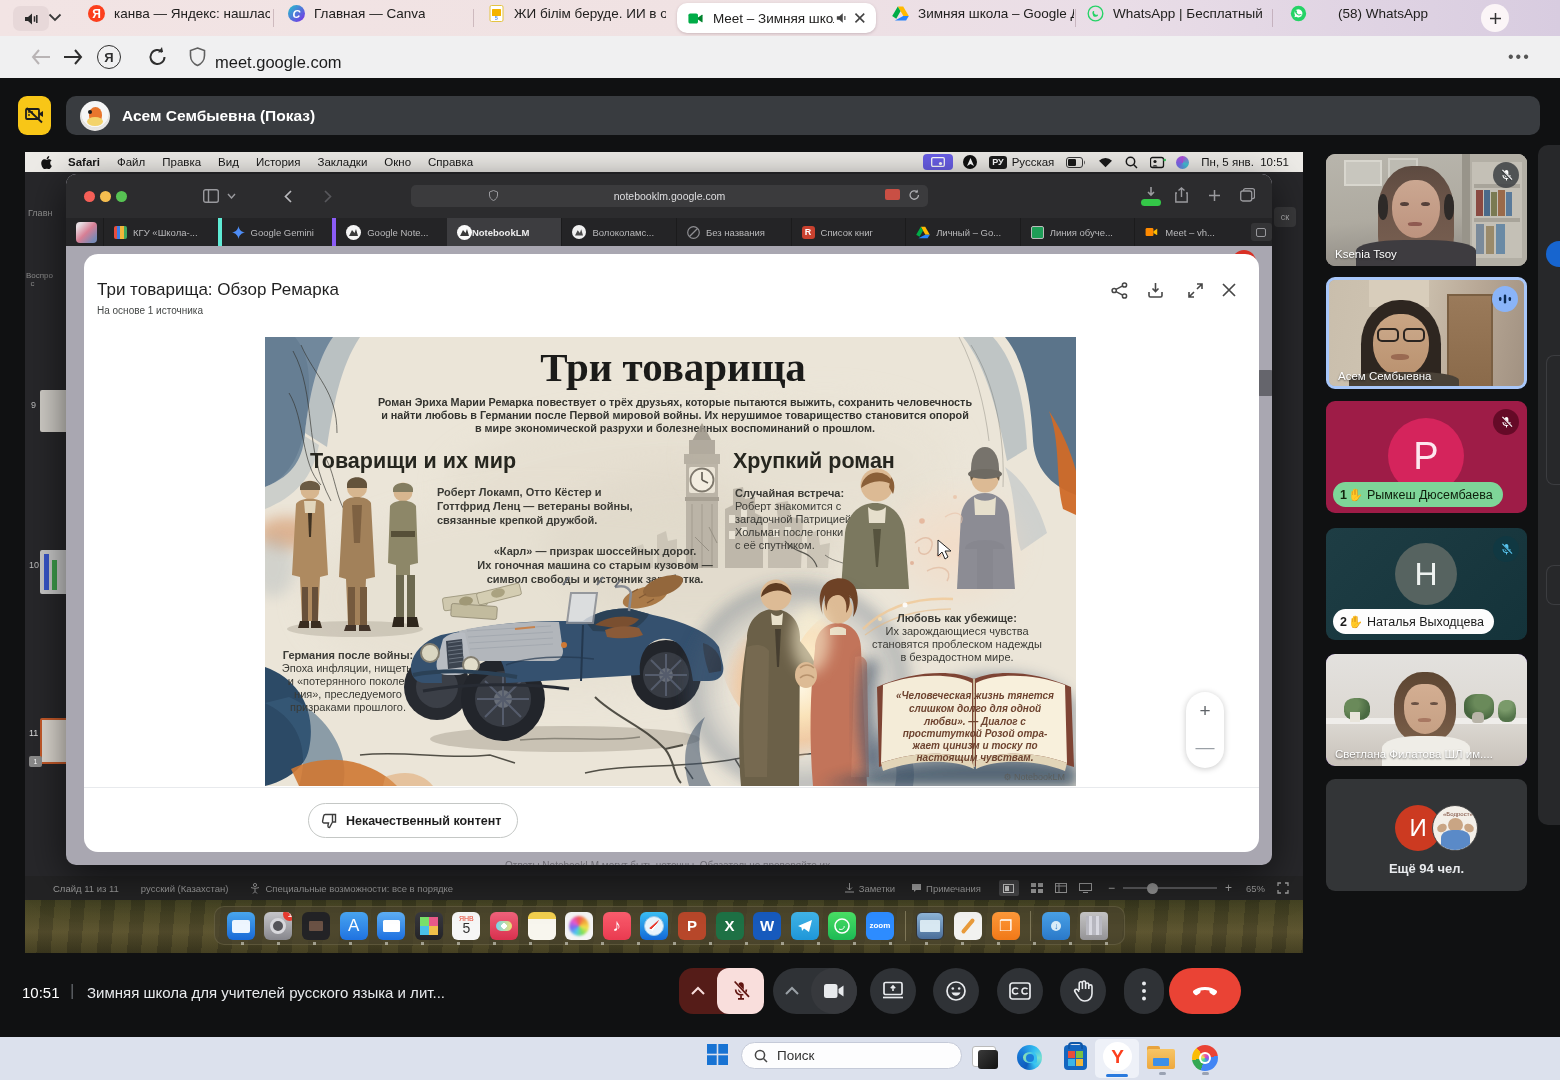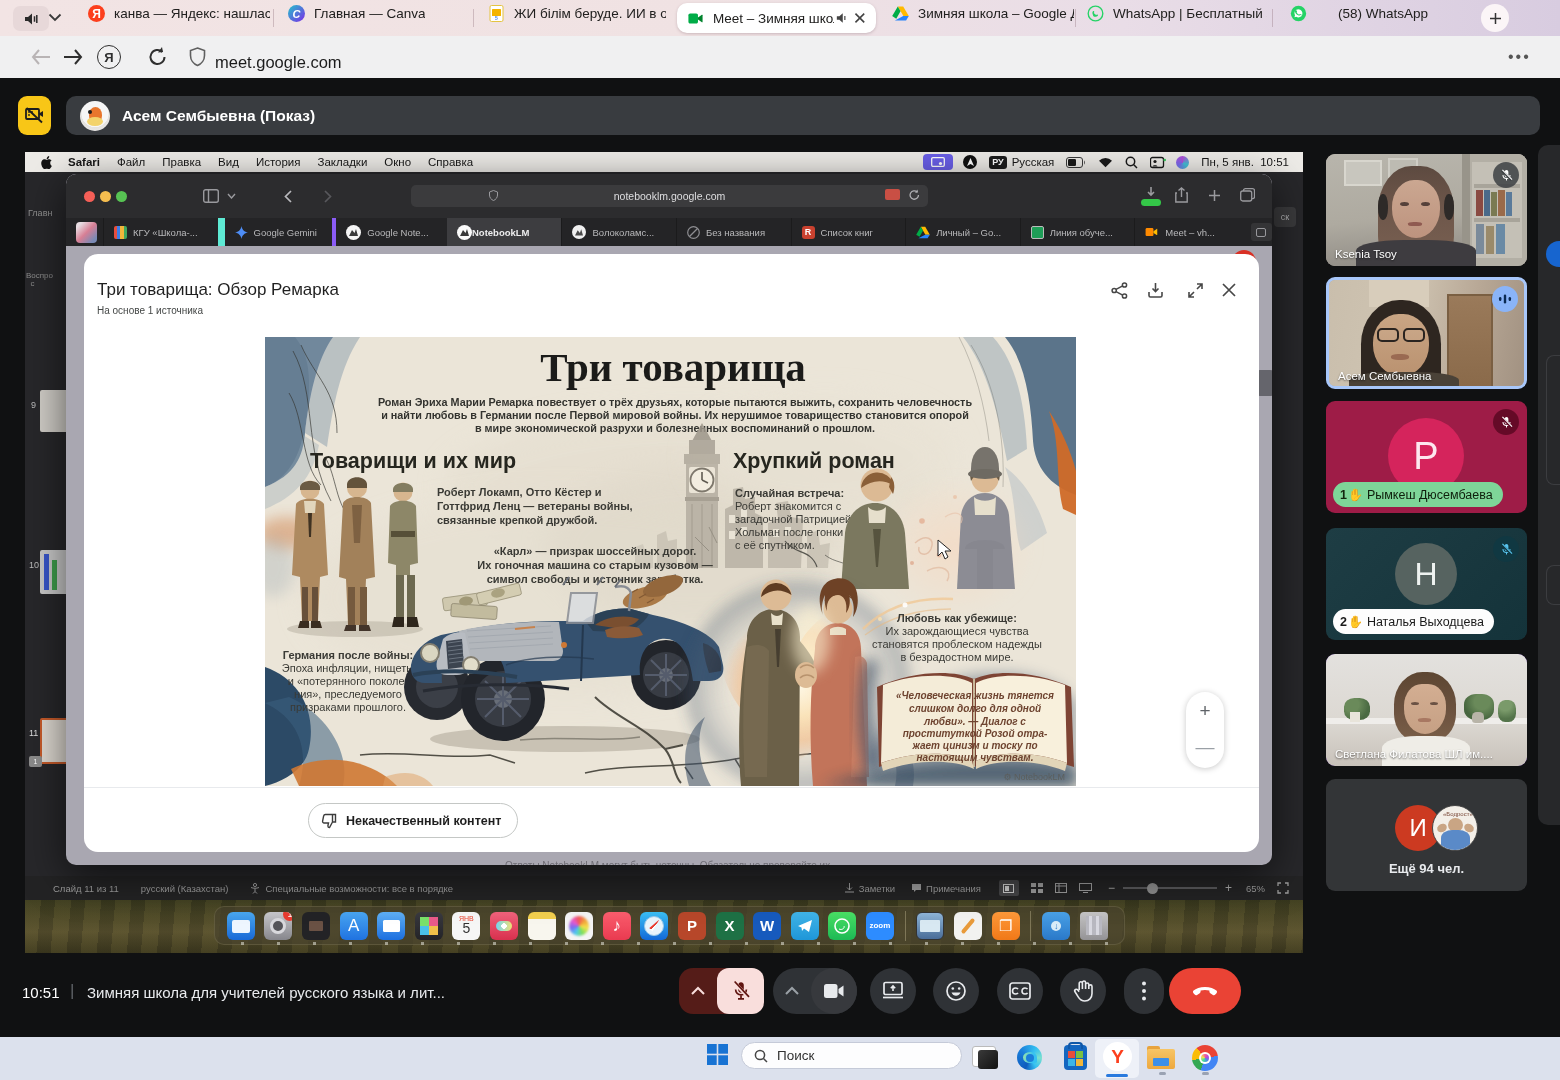--- a/index.html
+++ b/index.html
@@ -376,21 +376,21 @@
             <rect x="0.7" y="3" width="11" height="10" rx="2" fill="#2c2c2e" stroke="#9a9a9e" stroke-width="1.3"></rect>
           </svg>
       </div>
 
       <div class="abs flex" style="left:0;top:44px;width:1206px;height:28px;background:#242426;font-size:9.5px;color:#b9b9bb">
         <div style="width:21px;height:21px;margin:0 6px 0 10px;border-radius:4px;background:linear-gradient(135deg,#e8dce2 20%,#d77f95 45%,#b55a76 70%,#8ab  ); background:linear-gradient(135deg,#e8dce2 15%,#d77f95 50%,#7a8ab5 85%);flex:0 0 auto"></div>
         <div class="flex" style="width:118.5px;height:28px;border-left:1px solid #1b1b1c;padding-left:10px">
             <div style="width:13px;height:13px;border-radius:2px;background:linear-gradient(90deg,#e84e3d 25%,#3d7ee8 25%,#3d7ee8 50%,#f1b63b 50%,#f1b63b 75%,#41a85e 75%)"></div>
             <span style="margin-left:6px;white-space:nowrap;overflow:hidden;width:76px">КГУ «Школа-...</span>
           </div>
-        <div class="flex" style="width:118.5px;height:28px;border-left:7px solid #5eead4;padding-left:10px">
+        <div class="flex" style="width:118.5px;height:28px;border-left:4px solid #5eead4;padding-left:10px">
             <svg width="13" height="13" viewBox="0 0 13 13">
               <path d="M6.5 0C7 3.5 9.5 6 13 6.5 9.5 7 7 9.5 6.5 13 6 9.5 3.5 7 0 6.5 3.5 6 6 3.5 6.5 0z" fill="#4e8df6"></path>
             </svg>
             <span style="margin-left:6px;white-space:nowrap;overflow:hidden;width:76px">Google Gemini</span>
           </div>
         <div class="flex" style="width:118.5px;height:28px;border-left:4px solid #8b5cf6;padding-left:10px">
             <div class="flex" style="width:15px;height:15px;border-radius:50%;background:#f5f5f5;justify-content:center">
               <svg width="9" height="8" viewBox="0 0 9 8">
                 <path d="M0 8 3 2l2.5 3L7 1l2 7z" fill="#3a3a3a"></path>
               </svg>

